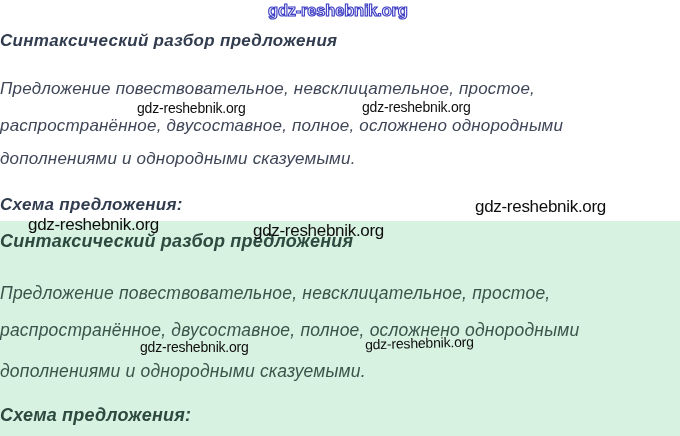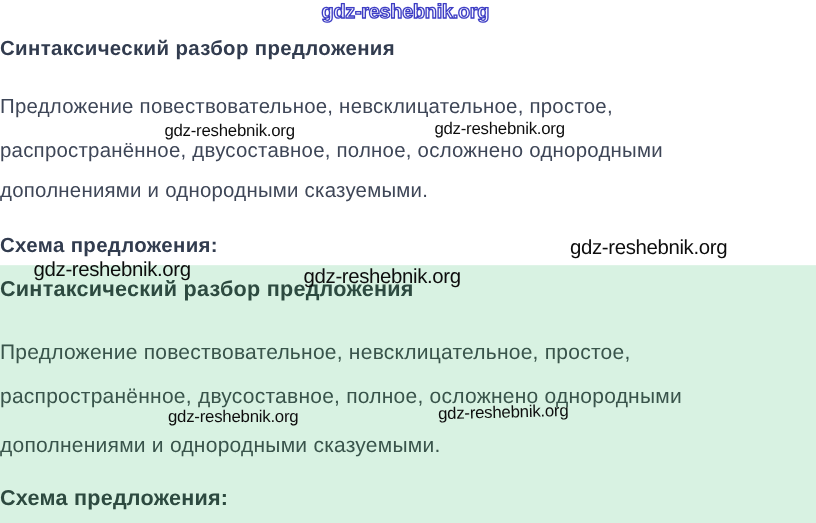--- a/index.html
+++ b/index.html
@@ -61,21 +61,21 @@
 
   .green-panel {
     position: absolute;
     left: 0;
     top: 221px;
     width: 680px;
     height: 215px;
     background: #d8f2e2;
     z-index: 0;
   }
-  .txt { z-index: 2; }
+  .txt { z-index: 2; font-style: italic; }
 </style>
 </head>
 <body>
 
 <div class="green-panel" style="background: rgb(216, 242, 226);"></div>
 
 <div class="abs wm-blue" style="left:268px; top:1px;">gdz-reshebnik.org</div>
 
 <div class="abs txt h-bold" style="left:0; top:31px;">Синтаксический разбор предложения</div>
 

